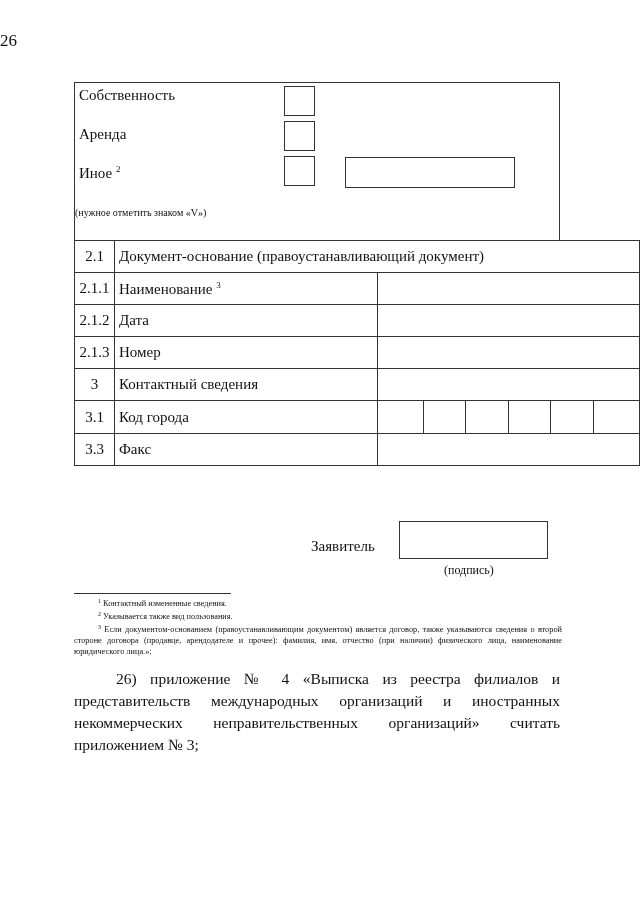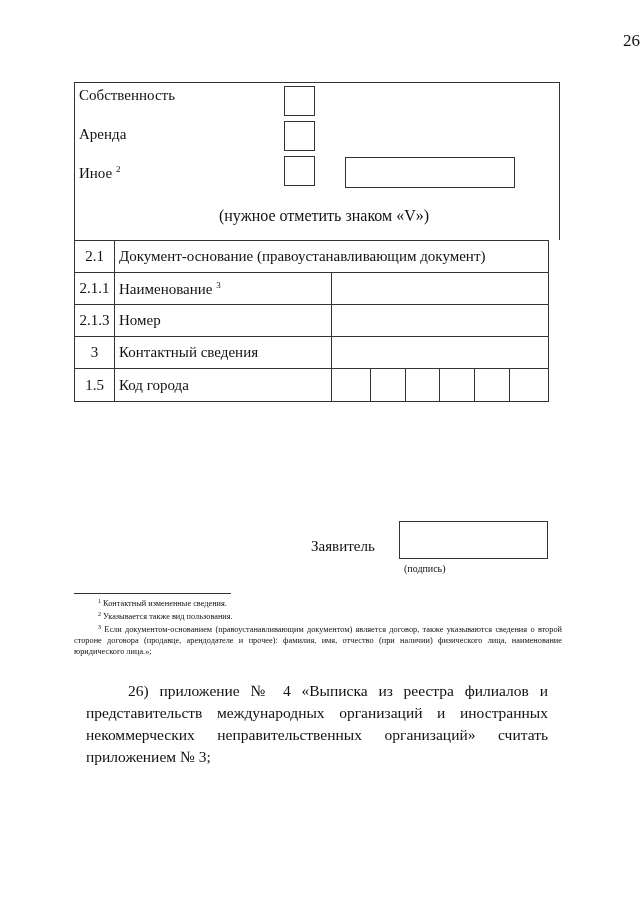--- a/index.html
+++ b/index.html
@@ -2,44 +2,44 @@
 <html><head>
   <meta charset="utf-8">
   <style>
     html, body { margin: 0; padding: 0; background: #ffffff; }
     body {
       width: 640px; height: 905px; position: relative; overflow: hidden;
       font-family: "Liberation Serif", "DejaVu Serif", serif; color: #111;
     }
     .page-number {
       position: absolute; left: 0; width: 640px; top: 31px;
-      text-align: right; font-size: 17px;
+      text-align: left; font-size: 17px;
     }
     
     .ownership {
       position: absolute; left: 74px; top: 82px; width: 486px; height: 158px;
       border: 1.3px solid #333; border-bottom: none; box-sizing: border-box;
     }
     .own-label { position: absolute; left: 4px; font-size: 15px; }
     .own-label sup { font-size: 9px; vertical-align: 6px; }
     .checkbox {
       position: absolute; left: 209px; width: 31px; height: 30px;
       border: 1.5px solid #333; box-sizing: border-box; background: #fff;
     }
     .other-input {
       position: absolute; left: 270px; top: 74px; width: 170px; height: 31px;
       border: 1.5px solid #333; box-sizing: border-box; background: #fff;
     }
     .hint {
-      position: absolute; left: 12px; width: 474px; top: 124px;
-      text-align: center; font-size: 16px;
+      position: absolute; left: 0; width: 474px; top: 124px;
+      text-align: left; font-size: 10px;
     }
     
     table.form-table {
-      position: absolute; left: 74px; top: 240px; width: 475px;
+      position: absolute; left: 74px; top: 240px; width: 566px;
       border-collapse: collapse; table-layout: fixed;
     }
     table.form-table td {
       border: 1.3px solid #333; height: 32px; padding: 0 4px;
       font-size: 15px; box-sizing: border-box; vertical-align: middle;
     }
     td.code { width: 40px; text-align: center; padding: 0; }
     td.label { width: 229px; margin-left: 8px; }
     td.value { width: 206px; padding: 0; }
     td.label sup { font-size: 9px; vertical-align: 6px; }
@@ -48,40 +48,40 @@
     .code-cells .cell:first-child { border-left: none; }
     
     .applicant-label {
       position: absolute; left: 311px; top: 538px; font-size: 15px;
     }
     .signature-box {
       position: absolute; left: 399px; top: 521px; width: 149px; height: 38px;
       border: 1.3px solid #333; box-sizing: border-box;
     }
     .signature-caption {
-      position: absolute; left: 404px; top: 563px; font-size: 10px;
+      position: absolute; left: 444px; top: 563px; font-size: 12px;
     }
     
     .footnote-rule {
       position: absolute; left: 74px; top: 593px; width: 157px; height: 0;
       border-top: 1px solid #333;
     }
     .footnotes {
       position: absolute; left: 74px; top: 596px; width: 488px;
       font-size: 8.3px; line-height: 11px; text-align: justify;
     }
     .footnotes p { margin: 0; }
     .footnotes .indent { text-indent: 24px; }
     .footnotes sup { font-size: 6px; vertical-align: 3px; }
     
     .body-text {
       position: absolute; left: 74px; top: 668px; width: 486px;
       font-size: 15.5px; line-height: 22px; text-align: justify;
     }
-    .body-text p { margin: 12px; text-indent: 42px; text-align-last: auto; }
+    .body-text p { margin: 0; text-indent: 42px; text-align-last: auto; }
   </style>
 </head>
 <body>
 
 <div class="page-number">26</div>
 
 <div class="ownership">
   <div class="own-label" style="top:4px"><span>Собственность</span></div>
   <div class="checkbox" style="top:3px"></div>
 
@@ -92,50 +92,60 @@
   <div class="checkbox" style="top:73px"></div>
   <div class="other-input"></div>
 
   <div class="hint">(нужное отметить знаком «V»)</div>
 </div>
 
 <table class="form-table">
   <tbody>
       <tr>
     <td class="code">2.1</td>
-    <td colspan="2"><span>Документ-основание (правоустанавливающим документ)</span></td>
+    <td colspan="2"><span>Документ-основание (правоустанавливающий документ)</span></td>
   </tr>
   <tr>
     <td class="code">2.1.1</td>
     <td class="label"><span>Наименование</span> <sup>3</sup></td>
+    <td class="value"></td>
+  </tr>
+  <tr>
+    <td class="code">2.1.2</td>
+    <td class="label"><span>Дата</span></td>
     <td class="value"></td>
   </tr>
   <tr>
     <td class="code">2.1.3</td>
     <td class="label"><span>Номер</span></td>
     <td class="value"></td>
   </tr>
   <tr>
     <td class="code">3</td>
     <td class="label"><span>Контактный сведения</span></td>
     <td class="value"></td>
   </tr>
   <tr>
-    <td class="code">1.5</td>
+    <td class="code">3.1</td>
     <td class="label"><span>Код города</span></td>
     <td class="value">
       <div class="code-cells">
         <div class="cell"></div>
         <div class="cell"></div>
         <div class="cell"></div>
         <div class="cell"></div>
         <div class="cell"></div>
         <div class="cell"></div>
       </div>
     </td>
+  </tr>
+  <tr>
+    <td class="code">3.3</td>
+    <td class="label"><span>Факс</span></td>
+    <td class="value"></td>
   </tr>
 </tbody>
   </table>
 
 <div class="applicant-label">Заявитель</div>
 <div class="signature-box"></div>
 <div class="signature-caption">(подпись)</div>
 
 <div class="footnote-rule"></div>
 <div class="footnotes">

